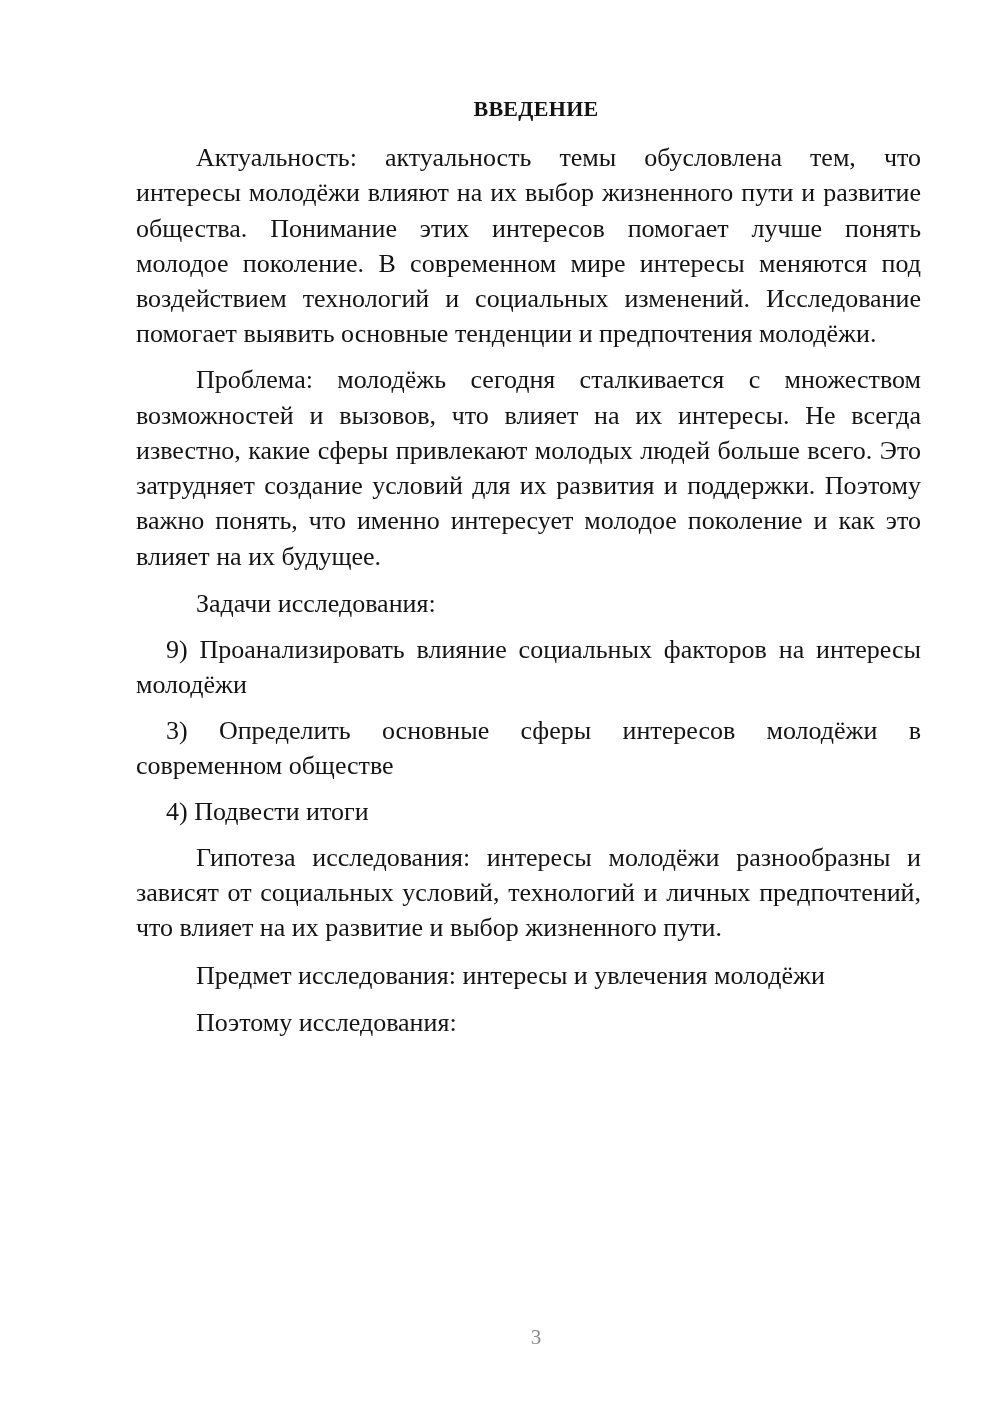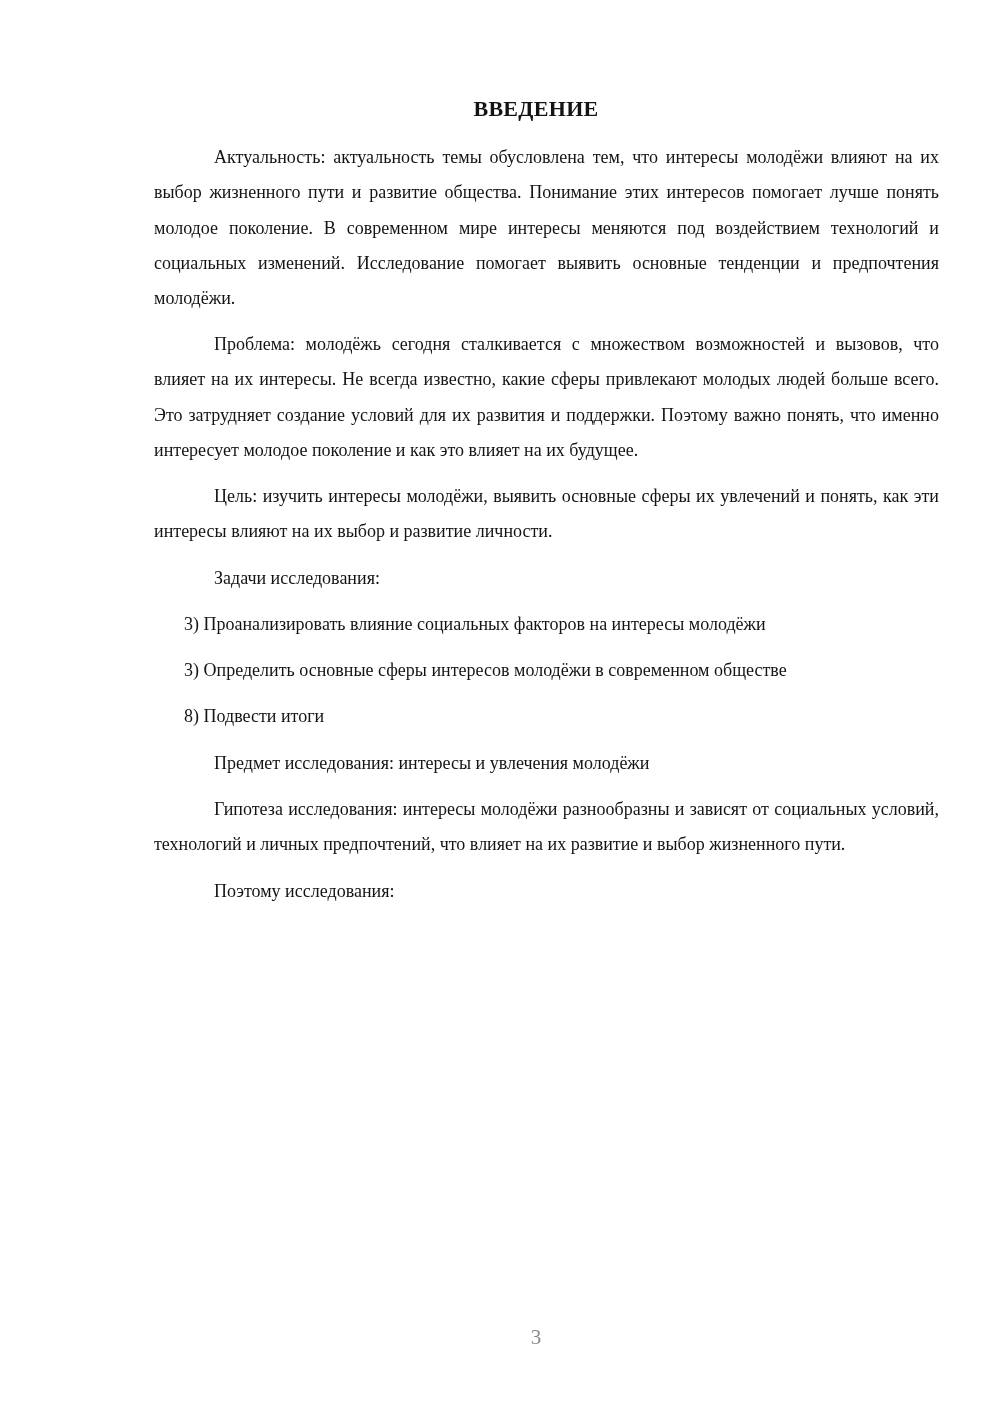--- a/index.html
+++ b/index.html
@@ -26,24 +26,24 @@
       left: 0;
       width: 1072px;
       top: 96px;
       text-align: center;
       font-weight: bold;
       font-size: 22px;
       letter-spacing: 0.3px;
     }
     .body-text {
       position: absolute;
-      left: 154px;
+      left: 136px;
       width: 785px;
       top: 140px;
-      font-size: 18px;
+      font-size: 26px;
       line-height: 35.3px;
     }
     .para {
       text-align: justify;
       text-indent: 60px;
       margin: 0 0 10.5px 0;
     }
     .para.single { text-align: left; margin-top: 12px; }
     .task {
       text-align: justify;
@@ -63,28 +63,27 @@
   </style>
 </head>
 <body>
 
 <div class="page">
   <div class="heading">ВВЕДЕНИЕ</div>
 
   <div class="body-text">
     <p class="para">Актуальность: актуальность темы обусловлена тем, что интересы молодёжи влияют на их выбор жизненного пути и развитие общества. Понимание этих интересов помогает лучше понять молодое поколение. В современном мире интересы меняются под воздействием технологий и социальных изменений. Исследование помогает выявить основные тенденции и предпочтения молодёжи.</p>
     <p class="para">Проблема: молодёжь сегодня сталкивается с множеством возможностей и вызовов, что влияет на их интересы. Не всегда известно, какие сферы привлекают молодых людей больше всего. Это затрудняет создание условий для их развития и поддержки. Поэтому важно понять, что именно интересует молодое поколение и как это влияет на их будущее.</p>
-    <p class="para">Цель: изучить интересы молодёжи, выявить основные сферы их увлечений и понять, как эти интересы влияют на их выбор и развитие личности.</p>
     <p class="para single">Задачи исследования:</p>
 
     <div>
-      <p class="task">3) Проанализировать влияние социальных факторов на интересы молодёжи</p>
+      <p class="task">9) Проанализировать влияние социальных факторов на интересы молодёжи</p>
       <p class="task">3) Определить основные сферы интересов молодёжи в современном обществе</p>
-      <p class="task single">8) Подвести итоги</p>
+      <p class="task single">4) Подвести итоги</p>
     </div>
 
+    <p class="para">Гипотеза исследования: интересы молодёжи разнообразны и зависят от социальных условий, технологий и личных предпочтений, что влияет на их развитие и выбор жизненного пути.</p>
     <p class="para single">Предмет исследования: интересы и увлечения молодёжи</p>
-    <p class="para">Гипотеза исследования: интересы молодёжи разнообразны и зависят от социальных условий, технологий и личных предпочтений, что влияет на их развитие и выбор жизненного пути.</p>
     <p class="para single">Поэтому исследования:</p>
   </div>
 
   <div class="page-number">3</div>
 </div>
 
 </body></html>

